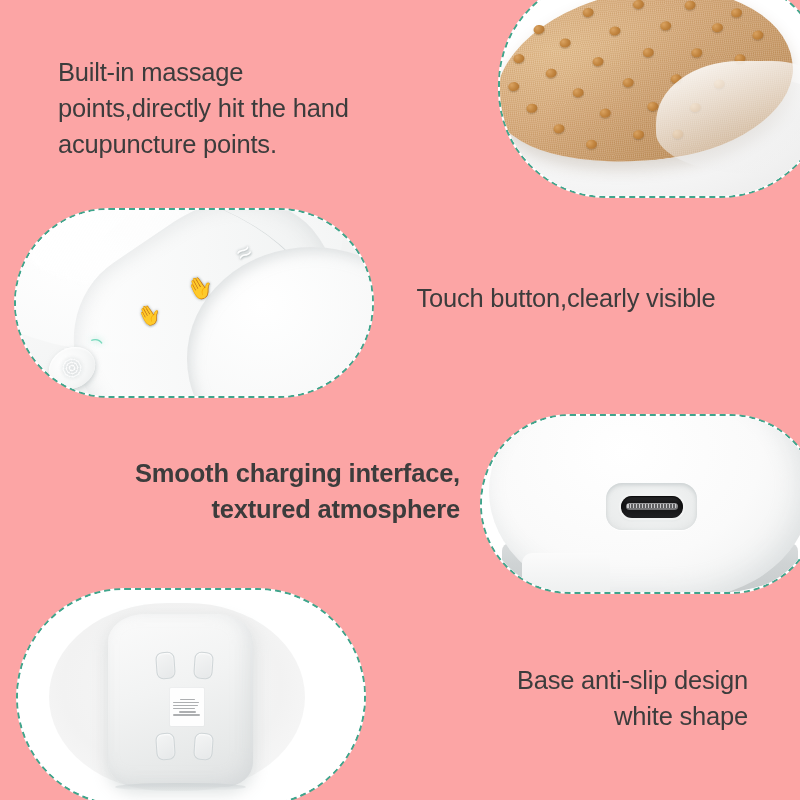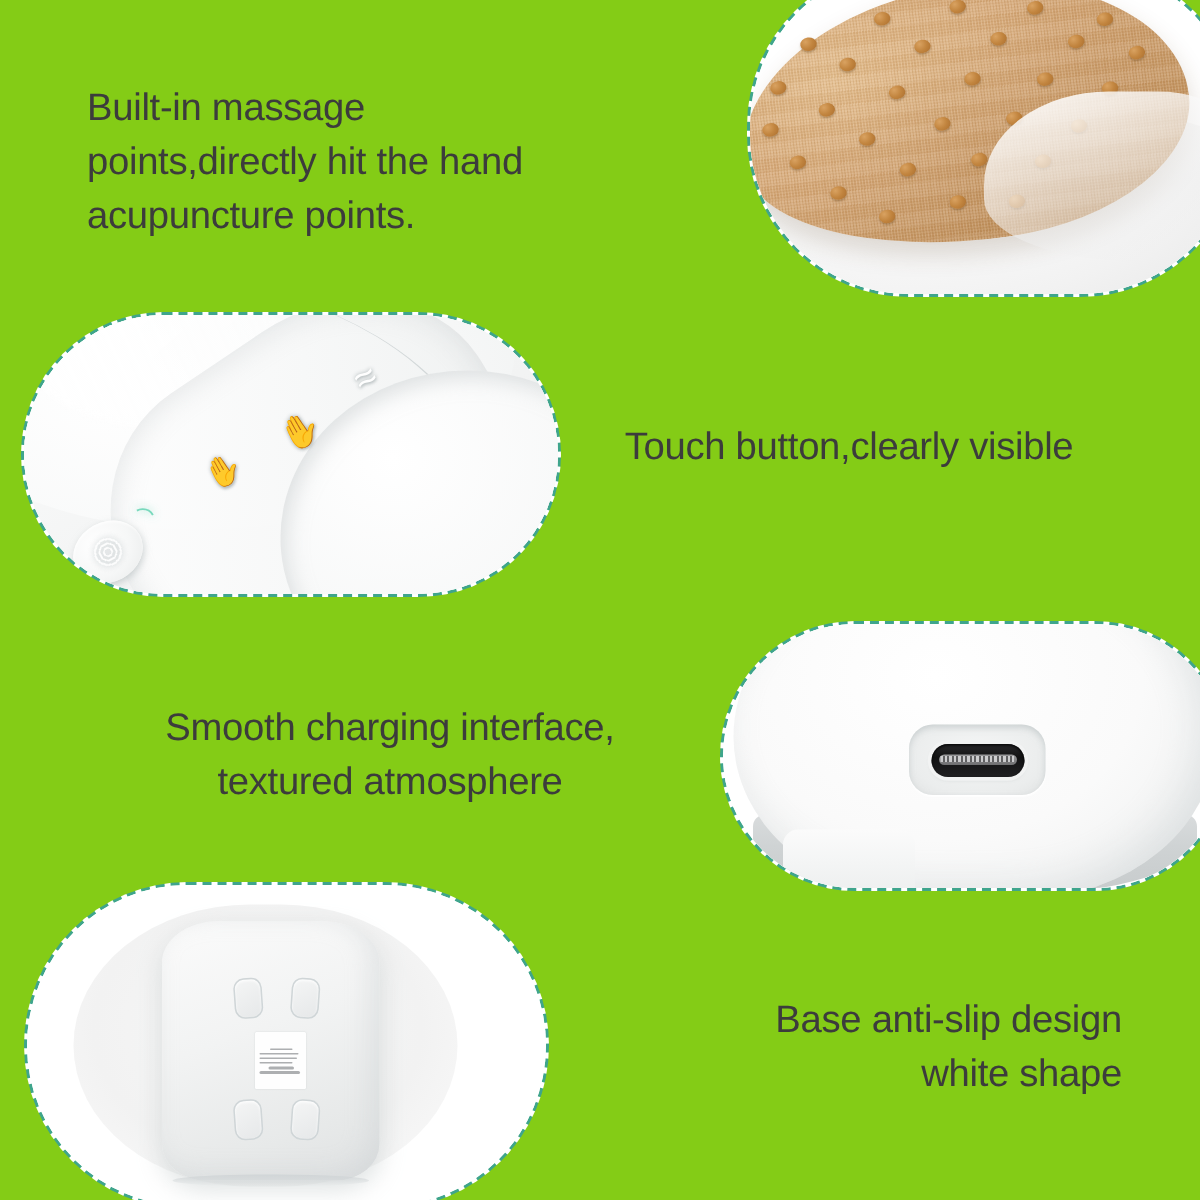--- a/index.html
+++ b/index.html
@@ -2,35 +2,35 @@
 <html><head>
 <meta charset="utf-8">
 <style>
   html,body{margin:0;padding:0;}
   body{
     width:800px;height:800px;
     background:#ffffff;
     font-family:"Liberation Sans","DejaVu Sans",sans-serif;
     overflow:hidden;position:relative;
   }
-  .canvas{position:relative;width:800px;height:800px;background:#84cc16;overflow:hidden;}
+  .canvas{position:relative;width:800px;height:800px;background:#fca5a5;overflow:hidden;}
 
   
   .caption{
     position:absolute;
     color:#3c3c3c;
     font-weight:300;
     font-size:25.5px;
     line-height:1.42;
     letter-spacing:-0.2px;
     white-space:pre-line;
   }
   #cap1{left:58px;  top:54px;  width:400px; text-align:left;}
   #cap2{left:366px; top:280px; width:400px; text-align:center;}
-  #cap3{left:60px;  top:467px; width:400px; text-align:center;}
+  #cap3{left:60px;  top:455px; width:400px; text-align:right;font-weight:bold;}
   #cap4{left:428px; top:662px; width:320px; text-align:right;}
 
   
   .panel{
     position:absolute;
     border:2px dashed #3fa58c;
     background:#ffffff;
     overflow:hidden;
     box-sizing:border-box;
   }

